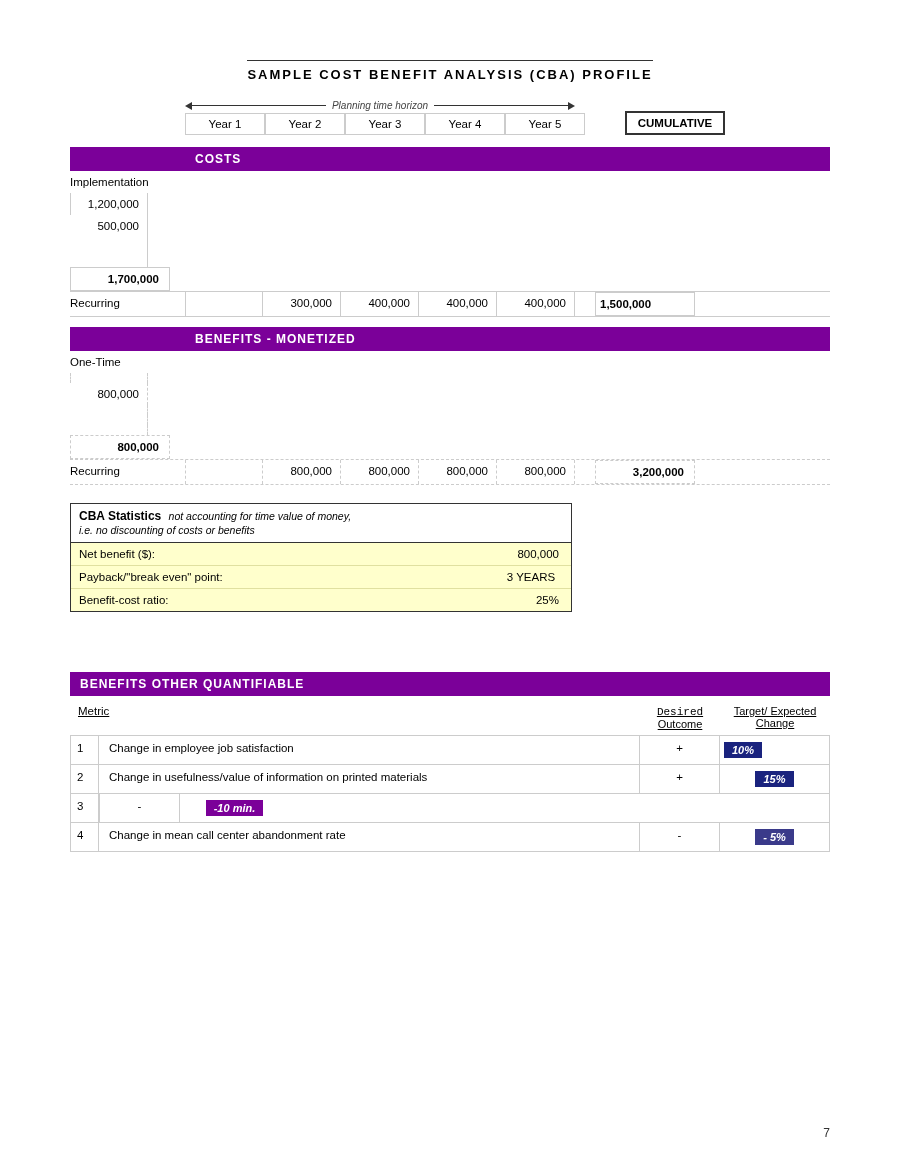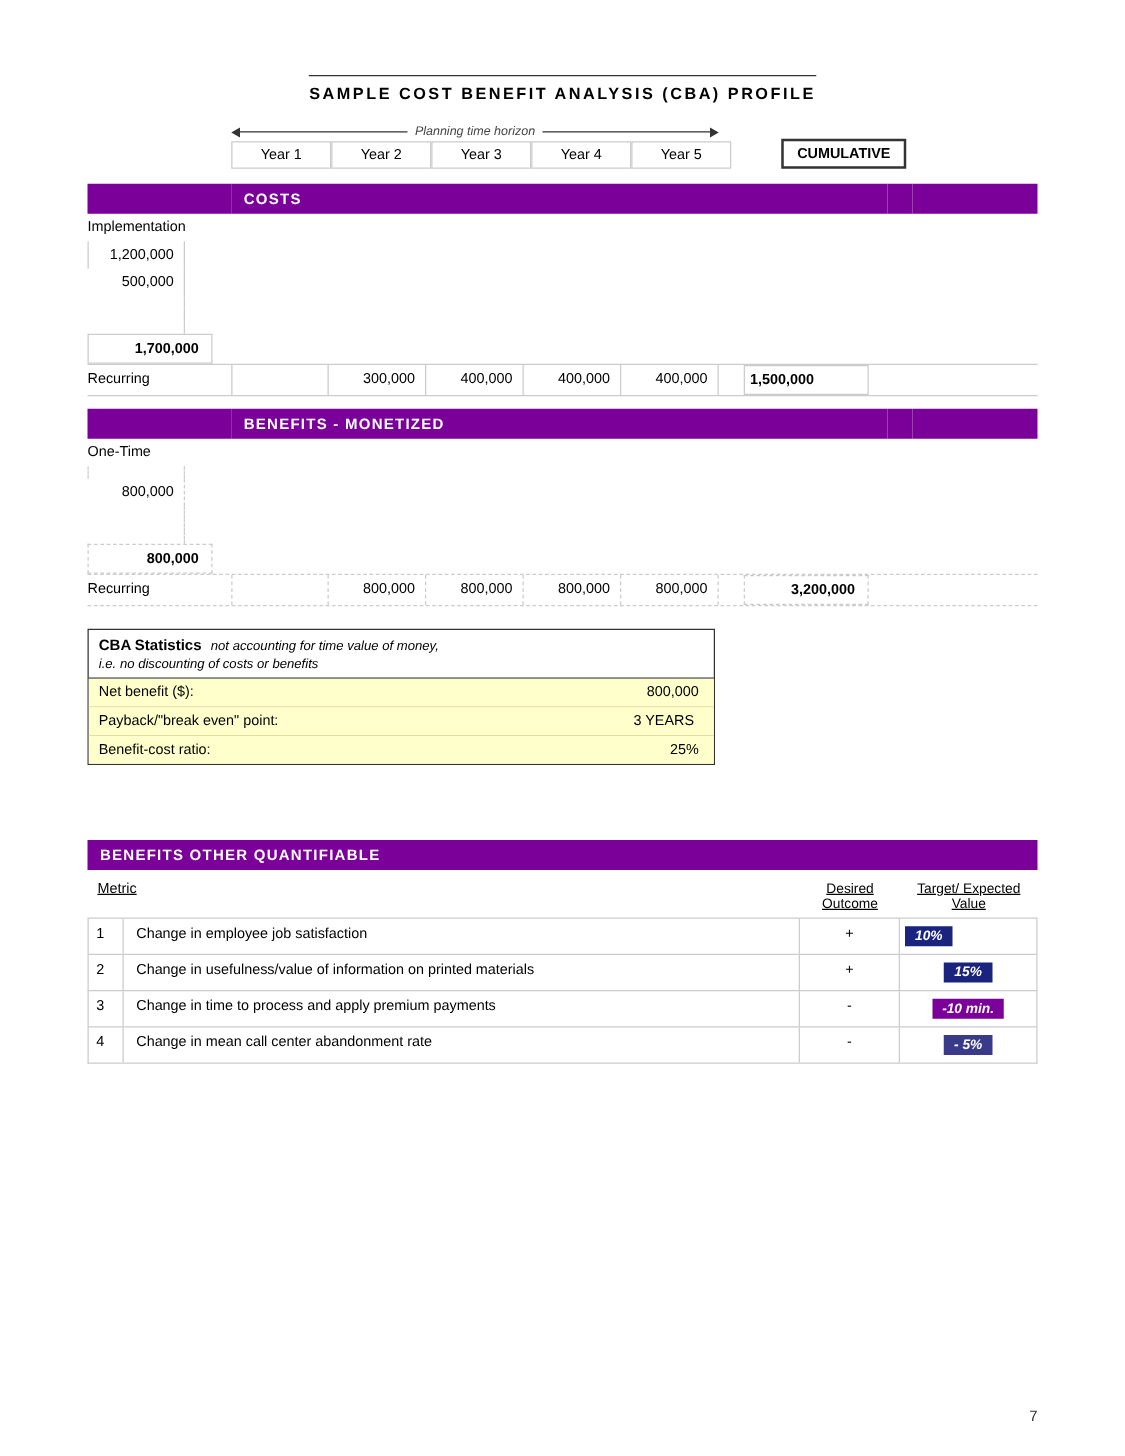--- a/index.html
+++ b/index.html
@@ -210,24 +210,24 @@
 
   <div class="bottom-section">
 
     <div style="background:#7B0099; color:#fff; font-weight:bold; font-size:12px; letter-spacing:1px; padding:5px 10px; margin-bottom:0;">BENEFITS   OTHER QUANTIFIABLE</div>
 
     <div style="display:flex; width:100%; margin-top:6px; margin-bottom:2px;">
       <div style="flex:1; padding:3px 8px; font-size:11.5px;">
         <span style="text-decoration:underline;">Metric</span>
       </div>
       <div style="width:80px; text-align:center; padding:3px 4px; font-size:11px;">
-        <span style="text-decoration:underline;">Desired</span><br><span style="text-decoration:underline;text-align:center;">Outcome</span>
+        <span style="text-decoration:underline;font-family:Liberation Mono, monospace;">Desired</span><br><span style="text-decoration:underline;text-align:center;">Outcome</span>
       </div>
       <div style="width:110px; text-align:center; padding:3px 4px; font-size:11px;">
-        <span style="text-decoration:underline;">Target/ Expected</span><br><span style="text-decoration:underline;">Value</span>
+        <span style="text-decoration:underline;">Target/ Expected</span><br><span style="text-decoration:underline;">Change</span>
       </div>
     </div>
 
     <div style="display:flex; width:100%; border:1px solid #ccc;">
       <div style="width:28px; padding:6px 6px; font-size:11.5px; border-right:1px solid #ccc;">1</div>
       <div style="flex:1; padding:6px 10px; font-size:11.5px;">Change in employee job satisfaction</div>
       <div style="width:80px; text-align:center; padding:6px 4px; font-size:11.5px; border-left:1px solid #ccc;">+</div>
       <div style="width:110px; padding:6px 4px; border-left:1px solid #ccc;">
         <span class="badge-blue">10%</span>
       </div>
@@ -237,21 +237,20 @@
       <div style="width:28px; padding:6px 6px; font-size:11.5px; border-right:1px solid #ccc;">2</div>
       <div style="flex:1; padding:6px 10px; font-size:11.5px;">Change in usefulness/value of information on printed materials</div>
       <div style="width:80px; text-align:center; padding:6px 4px; font-size:11.5px; border-left:1px solid #ccc;">+</div>
       <div style="width:110px; text-align:center; padding:6px 4px; border-left:1px solid #ccc;">
         <span class="badge-blue">15%</span>
       </div>
     </div>
 
     <div style="display:flex; width:100%; border:1px solid #ccc; border-top:none;">
       <div style="width:28px; padding:6px 6px; font-size:11.5px; border-right:1px solid #ccc;">3</div>
-      <div style="flex:1; padding:6px 10px; font-size:11.5px;">Change in time to process and apply premium payments</div>
       <div style="width:80px; text-align:center; padding:6px 4px; font-size:11.5px; border-left:1px solid #ccc;">-</div>
       <div style="width:110px; text-align:center; padding:6px 4px; border-left:1px solid #ccc;">
         <span class="badge-purple">-10 min.</span>
       </div>
     </div>
 
     <div style="display:flex; width:100%; border:1px solid #ccc; border-top:none;">
       <div style="width:28px; padding:6px 6px; font-size:11.5px; border-right:1px solid #ccc;">4</div>
       <div style="flex:1; padding:6px 10px; font-size:11.5px;">Change in mean call center abandonment rate</div>
       <div style="width:80px; text-align:center; padding:6px 4px; font-size:11.5px; border-left:1px solid #ccc;">-</div>

